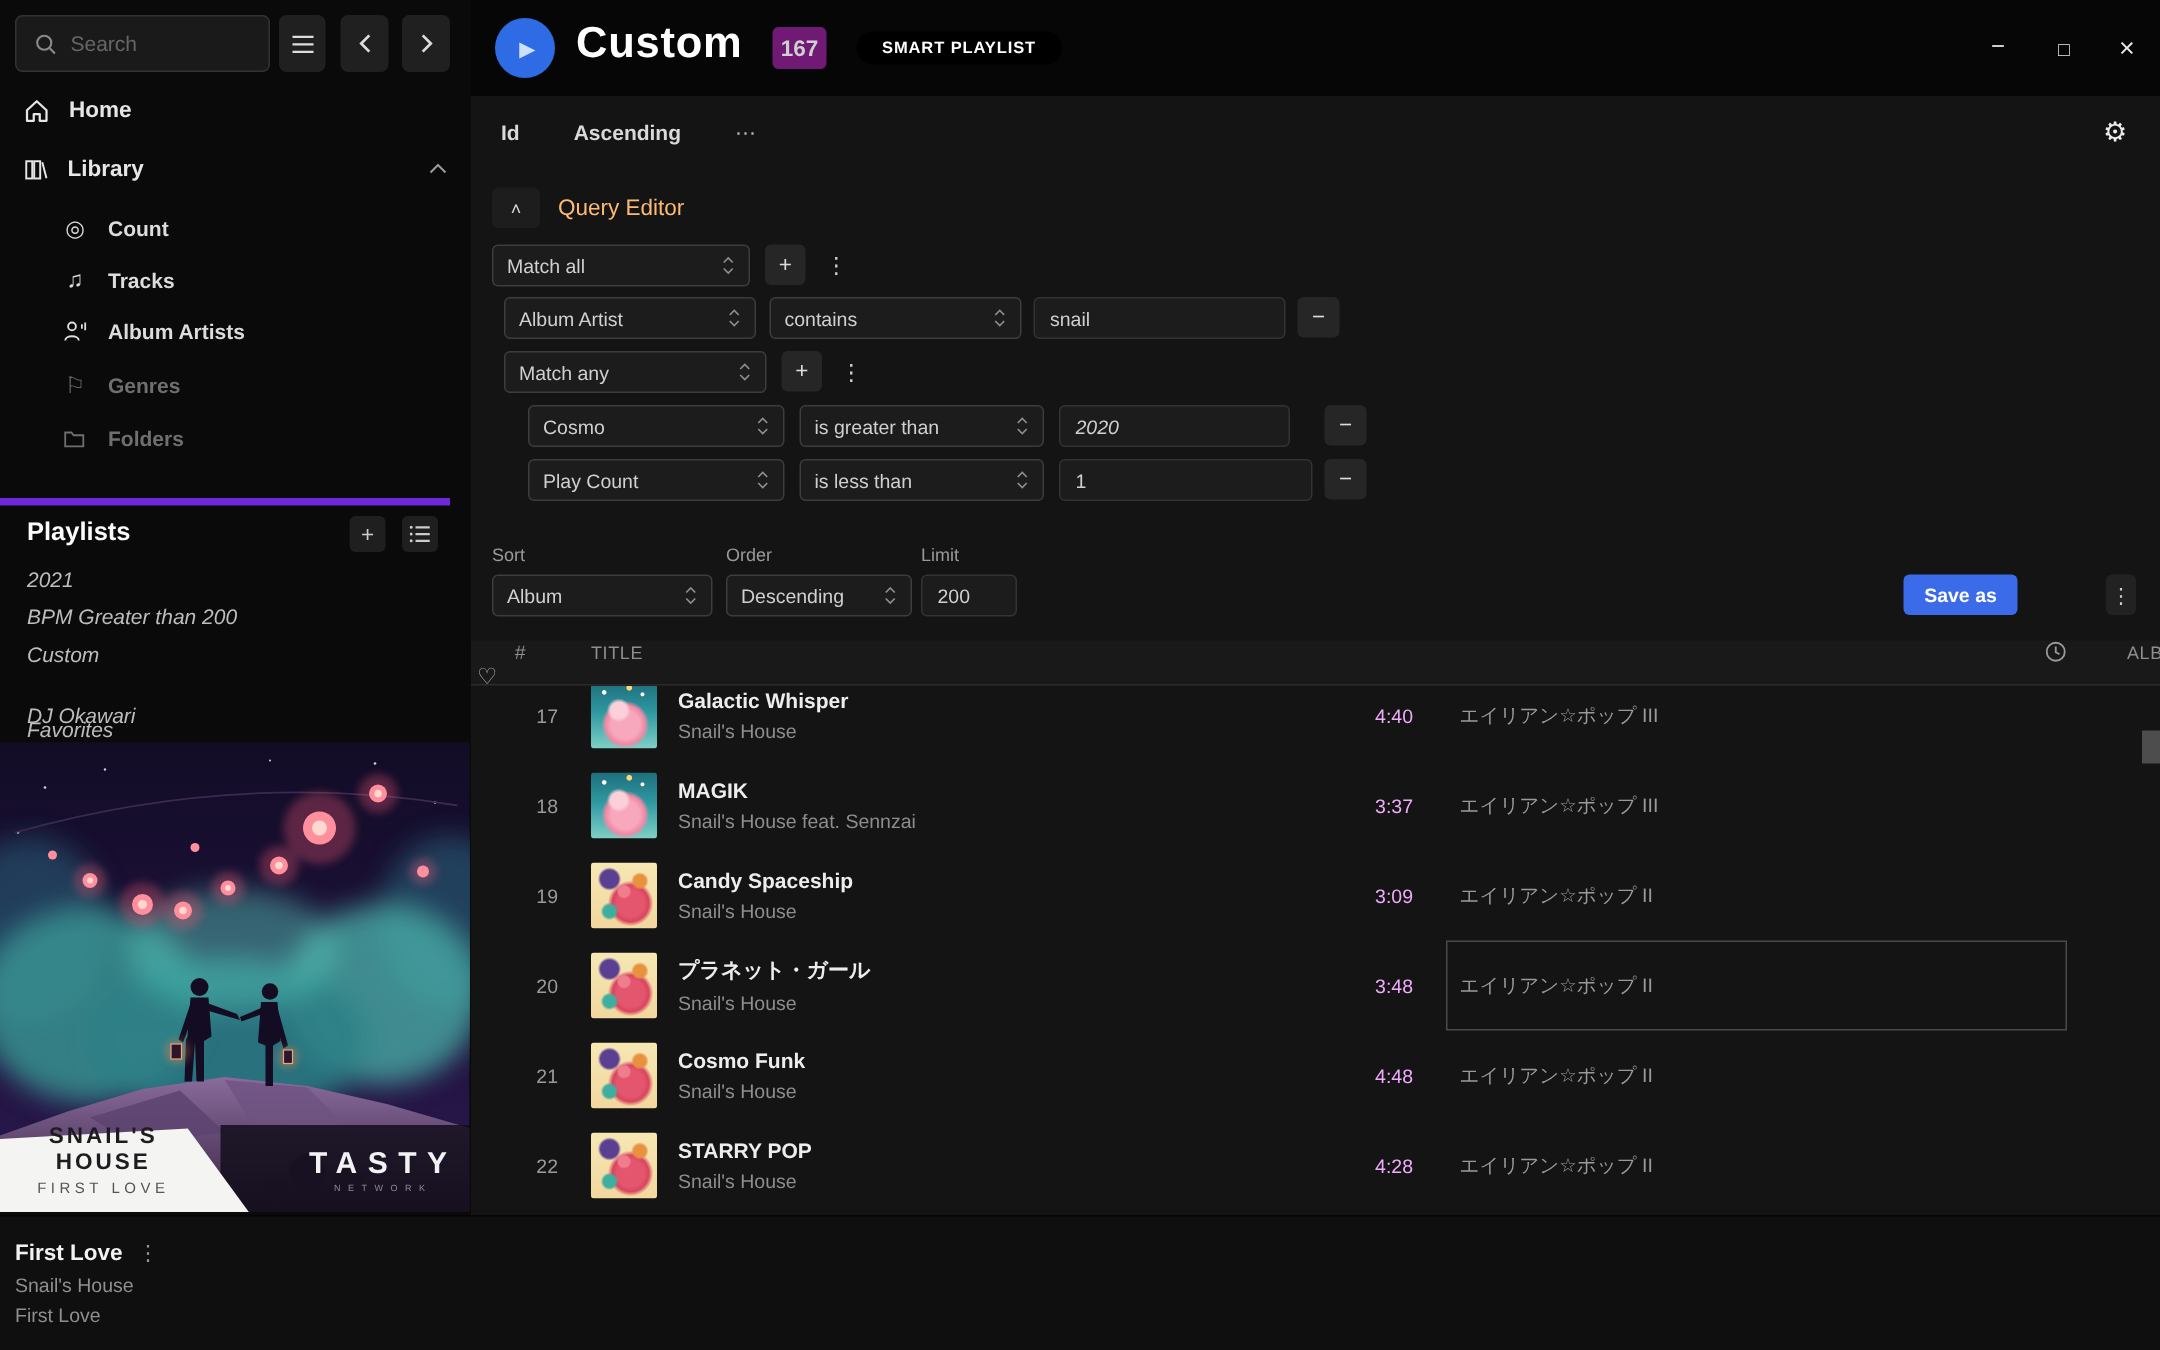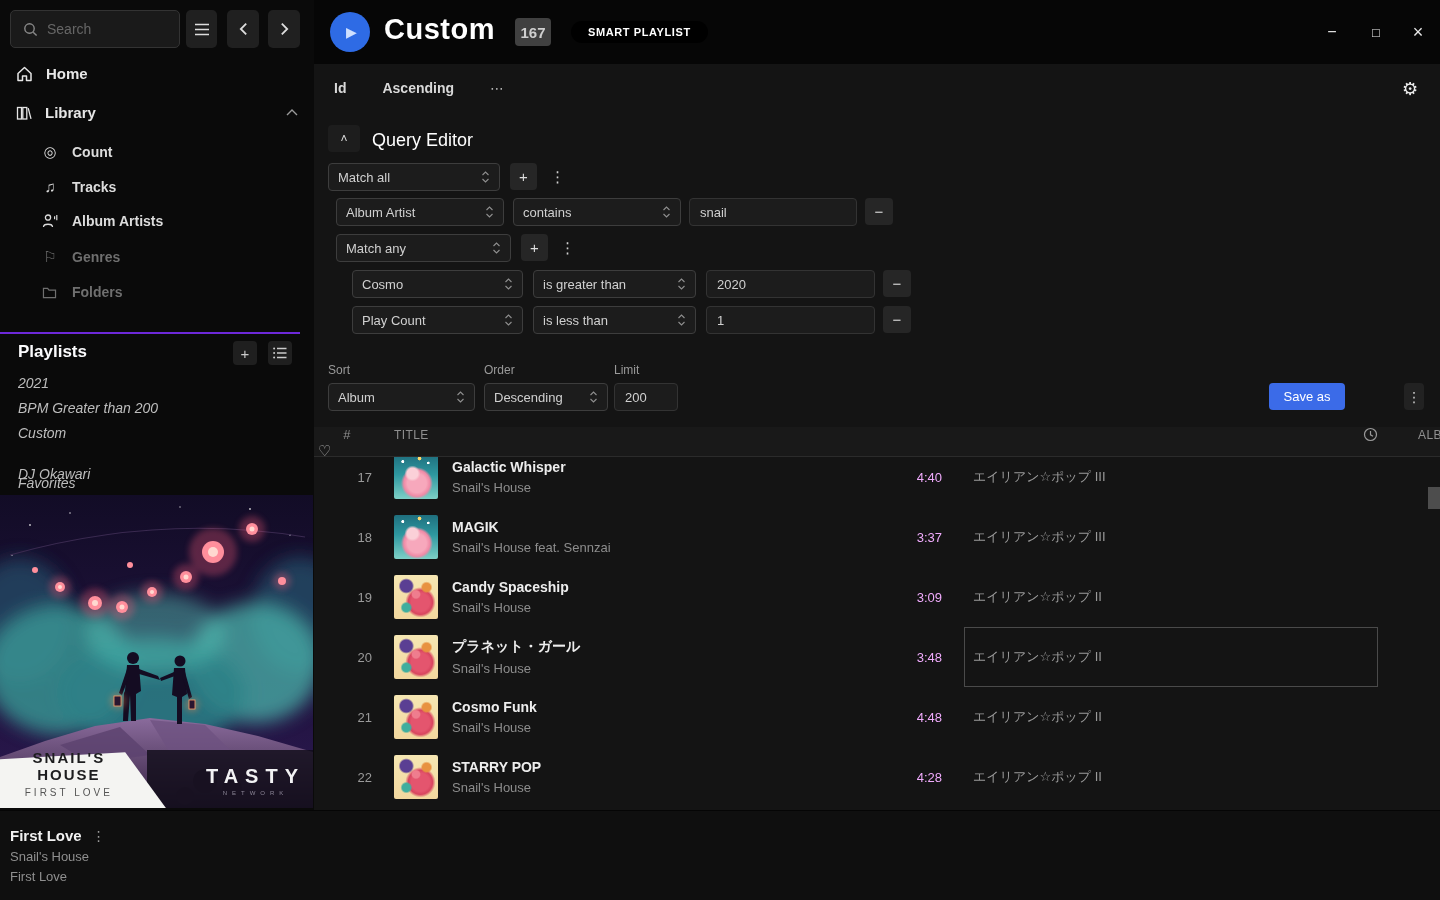--- a/index.html
+++ b/index.html
@@ -25,21 +25,21 @@
     color:#e6e6e6; font-size:15px; font-weight:bold; cursor:pointer; }
   .n-home { top:65px; } .n-library { top:104px; width:282px; }
   .n-library .spacer { flex:1; }
   .lib-item { position:absolute; left:42px; display:flex; align-items:center; gap:14px;
     font-size:14px; font-weight:bold; cursor:pointer; }
   .li-0 { top:143px; } .li-1 { top:178px; } .li-2 { top:213px; }
   .li-3 { top:248px; } .li-4 { top:284px; }
   .lib-bright { color:#dcdcdc; } .lib-dim { color:#6f6f6f; }
   .lib-item .tx-icon { font-weight:normal; font-size:15px; width:16px; text-align:center; }
 
-  .pl-section { position:absolute; left:0; top:332px; width:300px; border-top:2px solid #6d28d9; }
+  .pl-section { position:absolute; left:0; top:332px; width:300px; border-top:5px solid #6d28d9; }
   .pl-header { position:absolute; left:18px; top:8px; font-size:17px; font-weight:bold; color:#fbfbfd; }
   .pl-btn { position:absolute; top:7px; width:24px; height:24px; background:#1f1f1f; border:0;
     border-radius:4px; color:#ccc; display:flex; align-items:center; justify-content:center;
     font-size:15px; cursor:pointer; }
   .plb-add { left:233px; } .plb-list { left:268px; }
   .pl-item { position:absolute; left:18px; font-size:14px; color:#bdbdbd; cursor:pointer; white-space:nowrap;font-style:italic; }
   .pi-0 { top:41px; } .pi-1 { top:66px; } .pi-2 { top:91px; } .pi-3 { top:132px; } .pi-4 { top:141px; }
 
   
   .art { position:absolute; left:0; top:495px; width:313px; height:313px; overflow:hidden; background:#120c26; }
@@ -55,53 +55,53 @@
   .tasty-sub { font-size:6px; color:#8d8798; letter-spacing:5px; margin-top:2px; }
 
   
   .main { position:absolute; left:314px; top:0; width:1126px; height:810px; background:#141414; }
   .topbar { position:absolute; left:0; top:0; width:1126px; height:64px; background:#060606; }
   .play-hero { position:absolute; left:16px; top:12px; width:40px; height:40px; border-radius:50%;
     background:#2e6be5; color:#cfe0ff; display:flex; align-items:center; justify-content:center;
     font-size:14px; cursor:pointer; padding-left:3px; }
   .page-title { position:absolute; left:70px; top:13px; font-size:29px; font-weight:800;
     color:#fff; letter-spacing:.5px; }
-  .count-badge { position:absolute; left:201px; top:18px; width:36px; height:28px; background:#404040;
+  .count-badge { position:absolute; left:201px; top:18px; width:36px; height:28px; background:#701a75;
     border-radius:4px; display:flex; align-items:center; justify-content:center;
     font-size:15px; font-weight:bold; color:#cfcfcf; }
   .smart-pill { position:absolute; left:257px; top:21px; height:22px; padding:0 17px; background:#000;
     border-radius:11px; display:flex; align-items:center; font-size:11px; font-weight:bold;
     color:#fff; letter-spacing:.6px; }
   .win-btn { position:absolute; top:22px; width:20px; height:20px; color:#e8e8e8; font-size:16px;
     display:flex; align-items:center; justify-content:center; cursor:pointer; }
   .w-min { left:1008px; } .w-max { left:1052px; font-size:13px; } .w-close { left:1094px; font-size:18px; }
 
   .toolbar-sort { position:absolute; left:20px; top:80px; display:flex; gap:36px;
     font-size:14px; font-weight:bold; color:#d9d9d9; }
   .toolbar-sort .dots { color:#b5b5b5; font-weight:normal; letter-spacing:1px; }
   .gear { position:absolute; left:1088px; top:78px; font-size:18px; color:#ececec; cursor:pointer; }
 
   .qe-collapse { position:absolute; left:14px; top:125px; width:32px; height:27px; background:#1d1d1d;
     border:0; border-radius:4px; color:#ddd; font-size:12px; cursor:pointer; }
-  .qe-title { position:absolute; left:58px; top:130px; font-size:18px; color:#ffffff; }
+  .qe-title { position:absolute; left:58px; top:130px; font-size:15px; color:#fdba74; }
 
   .sel { position:absolute; height:28px; background:#1c1c1c; border:1px solid #3d3d3d; border-radius:4px;
     display:flex; align-items:center; justify-content:space-between; padding:0 9px;
     font-size:13px; color:#d0d0d0; cursor:pointer; }
   .sel .chv { color:#8f8f8f; display:flex; }
   .tin { position:absolute; height:28px; background:#1c1c1c; border:1px solid #333; border-radius:4px;
     color:#d0d0d0; font-size:13px; padding:0 10px; font-family:inherit; outline:none; }
   .sq { position:absolute; width:27px; height:27px; background:#262626; border:0; border-radius:4px;
     color:#ddd; font-size:15px; cursor:pointer; }
   .vdots { position:absolute; width:14px; height:24px; background:transparent; border:0; color:#cfcfcf;
     font-size:15px; cursor:pointer; }
 
   .fld-label { position:absolute; top:363px; font-size:12px; color:#9a9a9a; }
   .save-btn { position:absolute; left:955px; top:383px; width:76px; height:27px; background:#3b6be8;
-    border:0; border-radius:4px; color:#fff; font-size:13px; font-weight:normal; cursor:pointer; }
+    border:0; border-radius:4px; color:#fff; font-size:13px; font-weight:bold; cursor:pointer; }
   .save-dots { position:absolute; left:1090px; top:383px; width:20px; height:27px; background:#222;
     border:0; border-radius:4px; color:#ccc; font-size:14px; cursor:pointer; }
 
   
   .tbl-grid { display:grid; grid-template-columns:66px 72px 438px 60px 440px 50px; align-items:center; }
   .tbl-head { position:absolute; left:0; top:427px; width:1126px; height:30px; background:#191919;
     border-bottom:1px solid #2b2b2b; font-size:12px; color:#8f8f8f; letter-spacing:.4px; }
   .th-num { text-align:center; font-size:13px; }
   .th-title { grid-column:2 / 4; padding-left:14px; }
   .th-clock { justify-self:end; padding-right:12px; color:#9a9a9a; display:flex; }
@@ -439,21 +439,21 @@
         </span>
     </div>
     <div class="sel" style="left:219px;top:270px;width:163px">
       <span>is greater than</span>
       <span class="chv">
           <svg width="9" height="14" viewBox="0 0 9 14">
             <path d="M1.5 5 L4.5 2 L7.5 5 M1.5 9 L4.5 12 L7.5 9" fill="none" stroke="currentColor" stroke-width="1.1"></path>
           </svg>
         </span>
     </div>
-    <input class="tin" style="left: 392px; top: 270px; width: 169px;" value="2020">
+    <input class="tin" style="left: 392px; top: 270px; width: 154px; font-style: italic;" value="2020">
     <button class="sq" style="left:569px;top:270px;width:28px"><span>−</span></button>
 
     <div class="sel" style="left:38px;top:306px;width:171px">
       <span>Play Count</span>
       <span class="chv">
           <svg width="9" height="14" viewBox="0 0 9 14">
             <path d="M1.5 5 L4.5 2 L7.5 5 M1.5 9 L4.5 12 L7.5 9" fill="none" stroke="currentColor" stroke-width="1.1"></path>
           </svg>
         </span>
     </div>

